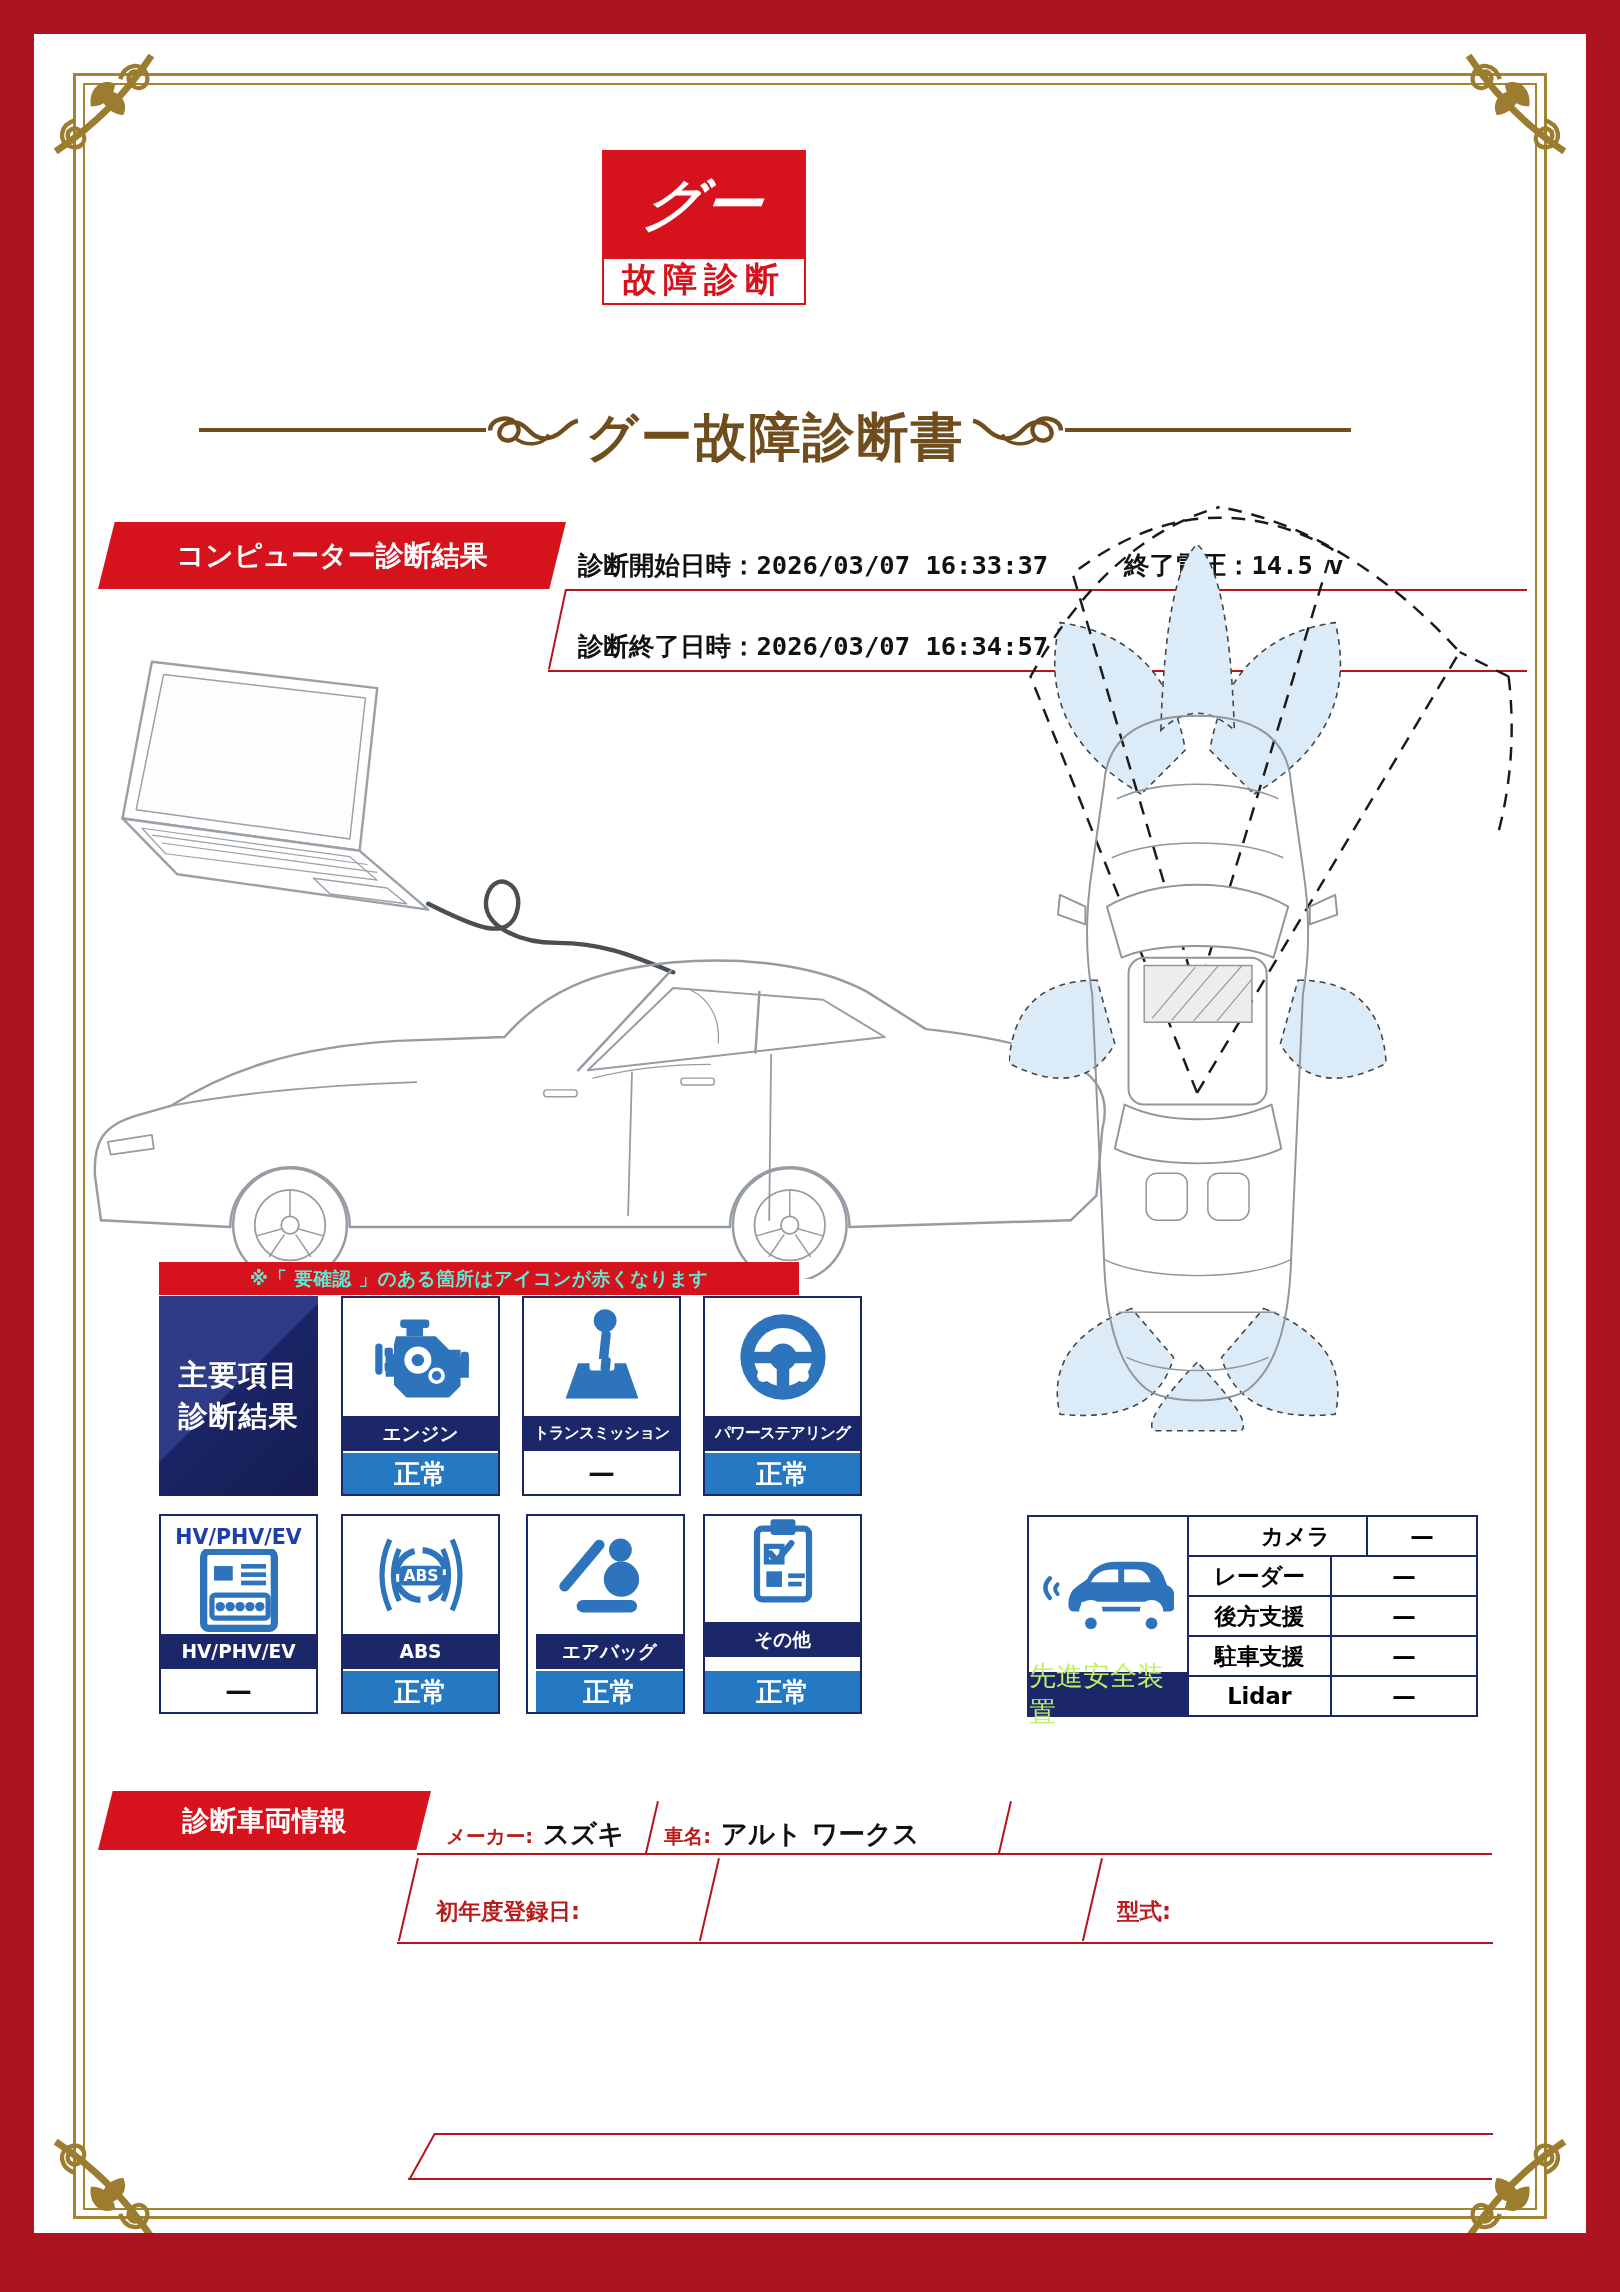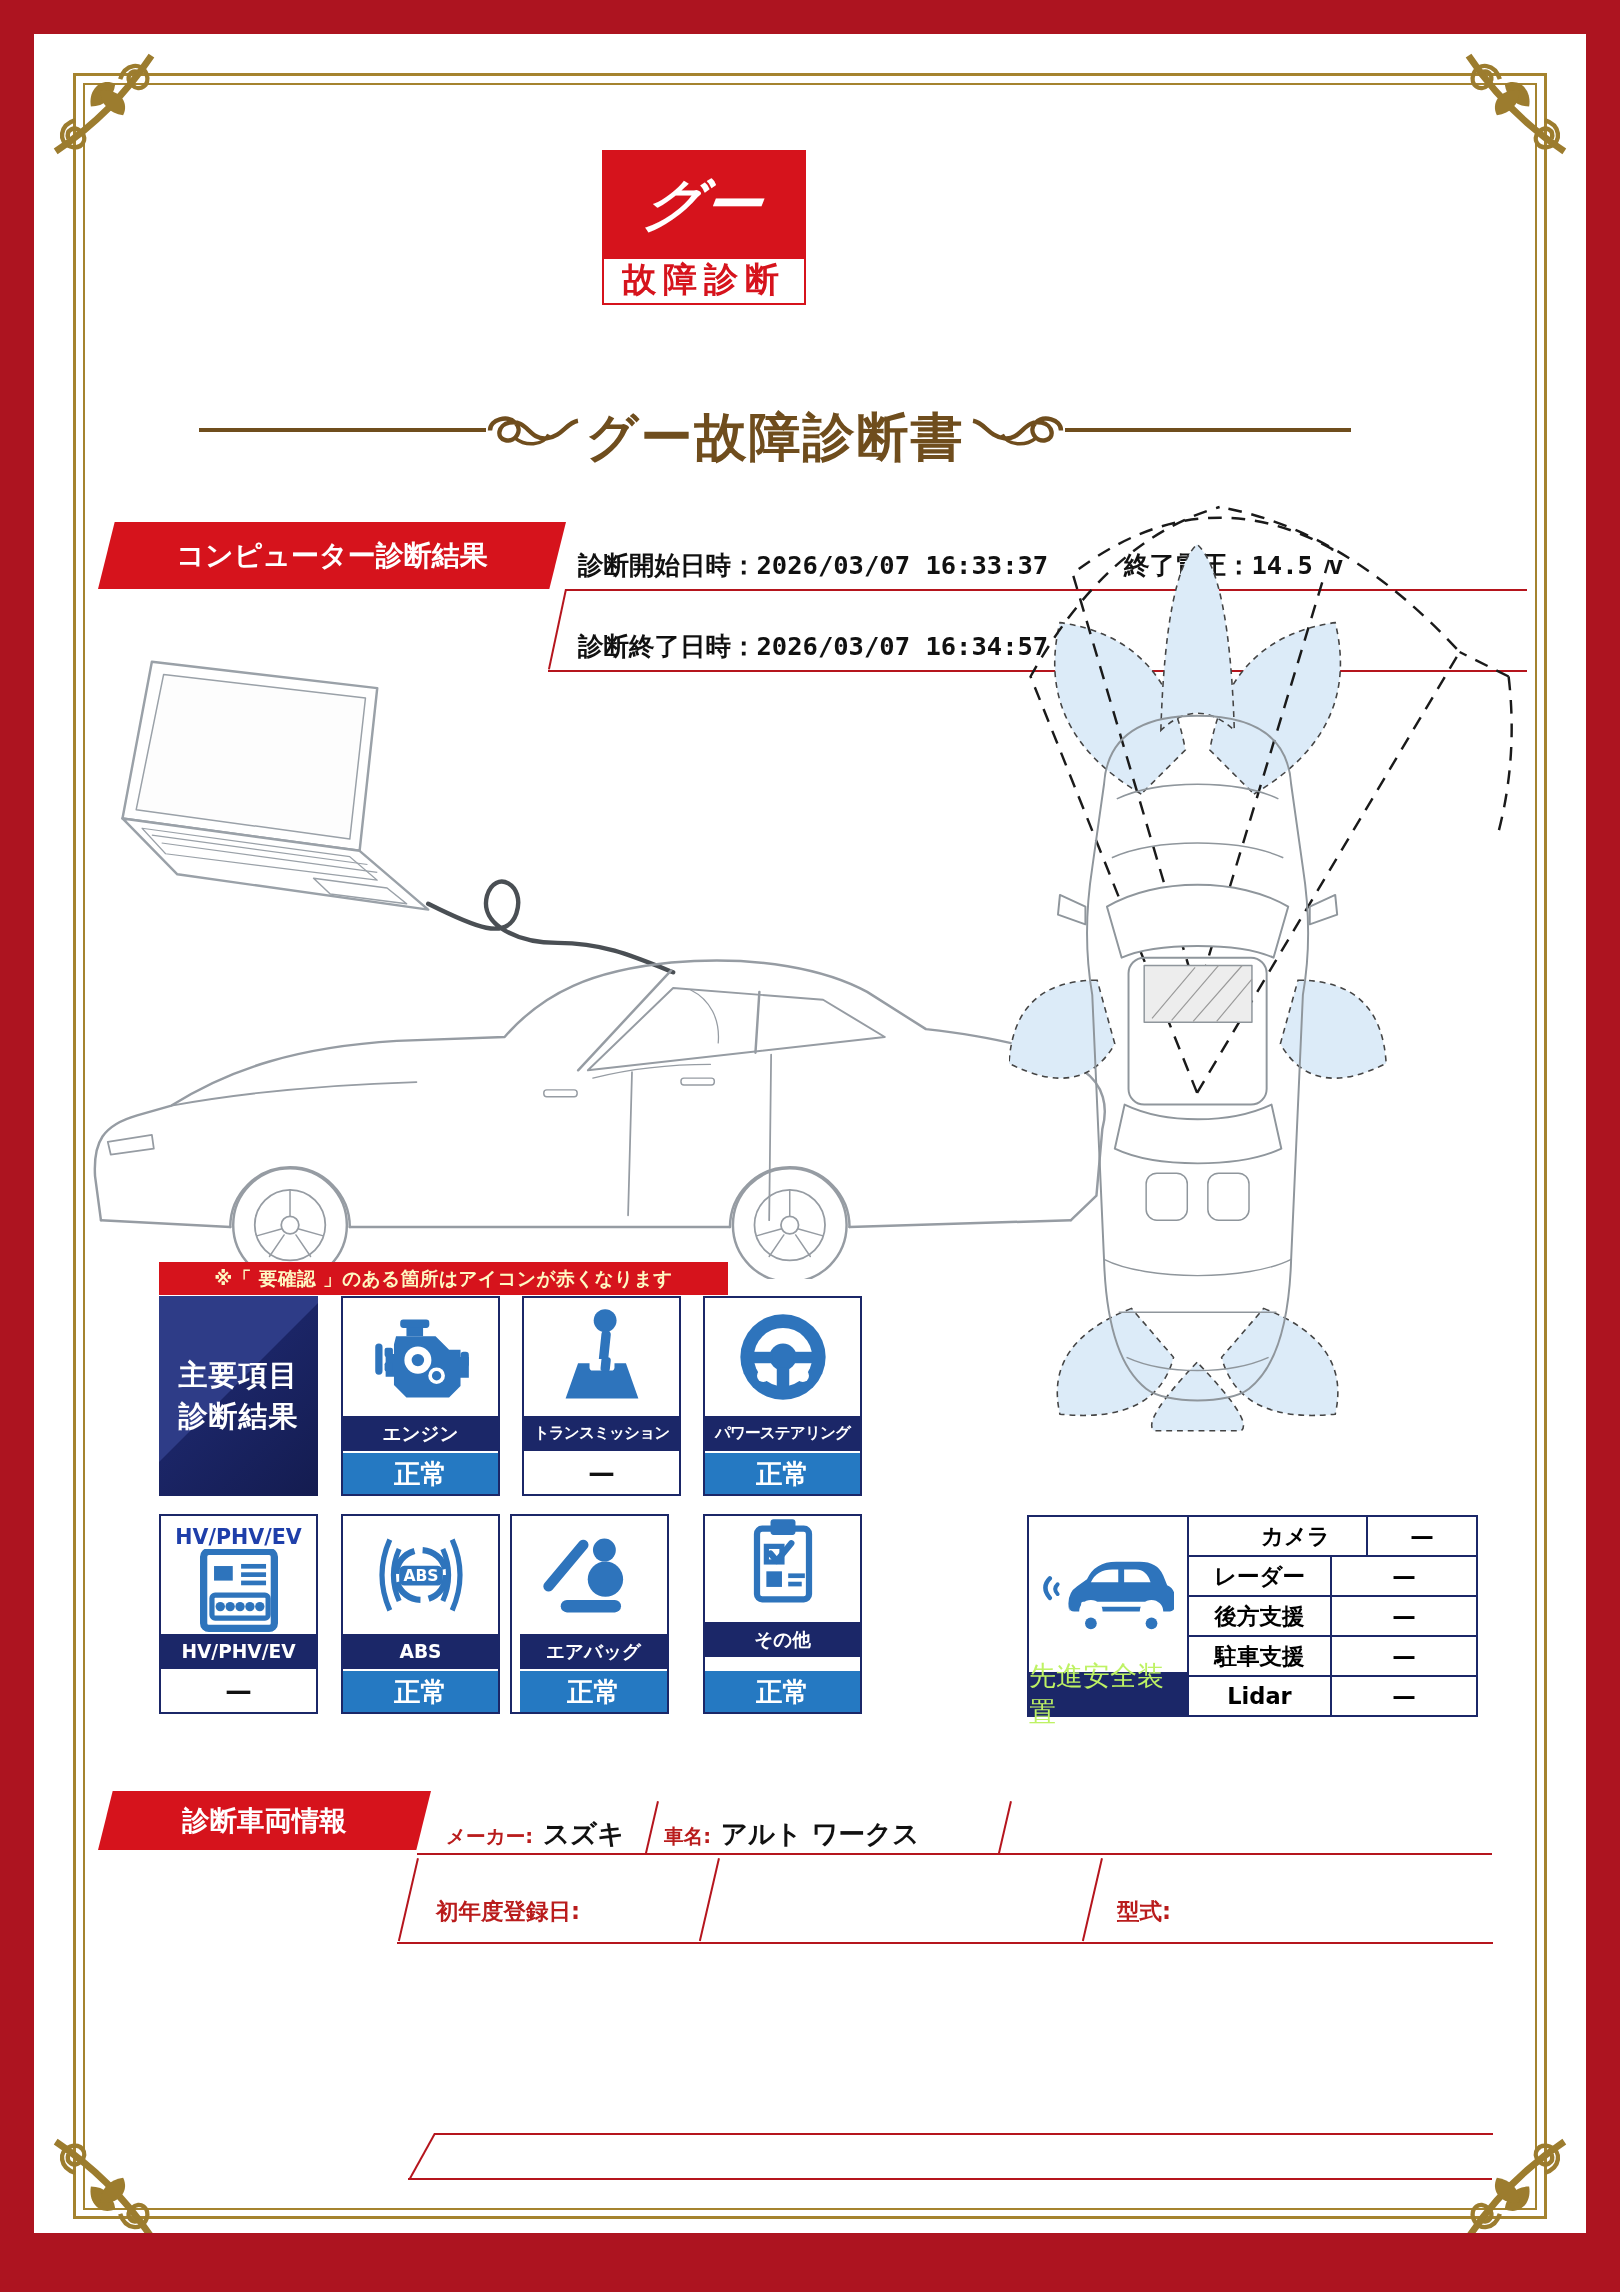--- a/index.html
+++ b/index.html
@@ -42,21 +42,21 @@
   .redline { position:absolute; height:2px; background:#b5151d; }
   .redslash { position:absolute; width:2px; background:#b5151d; transform-origin:top left; }
 
   .diag-line { position:absolute; display:flex; align-items:baseline; white-space:nowrap; }
   .lbl { font-size:25.5px; font-weight:800; color:#111; }
   .val { font-size:25.5px; font-weight:700; color:#111; font-family:"DejaVu Sans Mono","Liberation Mono",monospace; }
   .lbl-sm { font-size:19.6px; font-weight:800; color:#b91c1c; }
   .val-jp { font-size:26.5px; font-weight:800; color:#111; }
 
   
-  .notice { position:absolute; left:125px; top:1228px; width:569px; height:33px; background:#d6131c; color:#fef9c3;
+  .notice { position:absolute; left:125px; top:1228px; width:640px; height:33px; background:#d6131c; color:#5eead4;
             font-size:18.6px; font-weight:700; display:flex; align-items:center; justify-content:center; letter-spacing:0.5px; }
 
   
   .tile { position:absolute; width:159px; height:200px; border:2.5px solid #1b2768; background:#fff; display:flex; flex-direction:column; }
   .tile-icon { flex:1; display:flex; align-items:center; justify-content:center; overflow:hidden; }
   .tile-icon svg { width:104px; height:104px; }
   .tile-top-label { text-align:center; color:#1f3faa; font-weight:800; font-size:20.6px; padding-top:8.8px; }
   .tile-label { height:35px; background:#1b2768; color:#fff; font-weight:700; font-size:18.6px; display:flex; align-items:center; justify-content:center; white-space:nowrap; }
   .tile-label.tight { font-size:15.7px; letter-spacing:-1px; }
   .tile-status { height:43px; display:flex; align-items:center; justify-content:center; font-weight:800; font-size:26.5px; border-top:2px solid #fff; }
@@ -327,21 +327,21 @@
           <circle cx="50" cy="50" r="24" stroke-width="6" stroke-dasharray="30 8"></circle>
         </g>
         <rect x="29" y="41" width="42" height="19" rx="5" fill="#2e74bc"></rect>
         <text x="50" y="56" text-anchor="middle" fill="#fff" font-size="15" font-weight="bold">ABS</text>
       </svg>
     </div>
     <div class="tile-label">ABS</div>
     <div class="tile-status ok">正常</div>
   </div>
 
-  <div class="tile" style="left:476px; top:1480px;padding-left:8px;">
+  <div class="tile" style="left:492px; top:1480px;padding-left:8px;">
     <div class="tile-icon">
       <svg viewBox="0 0 100 100" fill="#2e74bc">
         <rect x="18" y="10" width="10" height="62" rx="5" transform="rotate(40 23 41)"></rect>
         <circle cx="60" cy="26" r="11"></circle>
         <circle cx="61" cy="54" r="17"></circle>
         <rect x="18" y="74" width="58" height="12" rx="6"></rect>
       </svg>
     </div>
     <div class="tile-label">エアバッグ</div>
     <div class="tile-status ok">正常</div>

